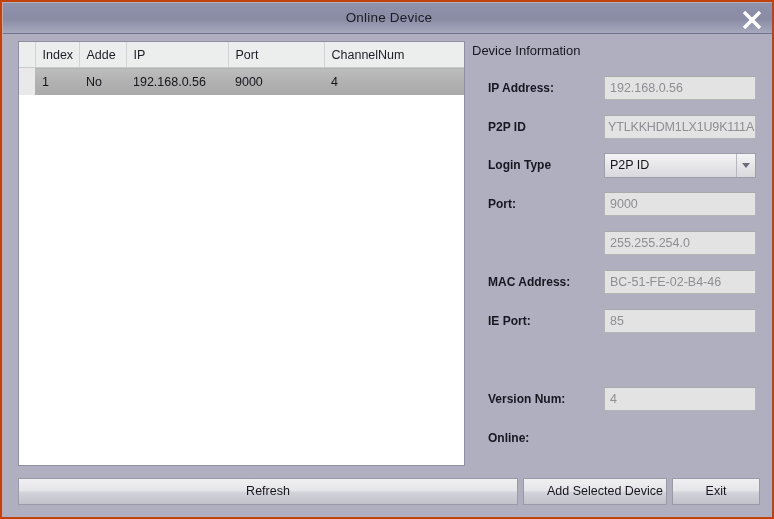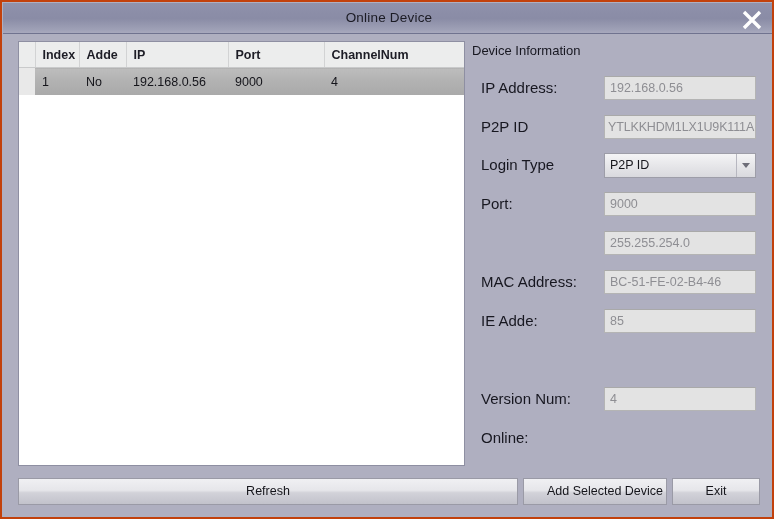--- a/index.html
+++ b/index.html
@@ -74,21 +74,21 @@
     width: 100%;
     table-layout: fixed;
     font-size: 12.5px;
     color: #202028;
   }
   table.devtable thead th {
     height: 25px;
     background: #eceded;
     border-right: 1px solid #d2d3d4;
     border-bottom: 1px solid #c9cacb;
-    font-weight: bold;
+    font-weight: normal;
     text-align: left;
     padding: 0 0 0 7px;
     color: #1d1d26;
     font-size: 12.5px;
   }
   table.devtable thead th.gutter {
     padding: 0;
     background: #eceded;
   }
   table.devtable tbody td {
@@ -122,26 +122,27 @@
     color: #171720;
   }
   .field-row {
     position: absolute;
     left: 0;
     width: 290px;
     height: 24px;
   }
   .field-label {
     position: absolute;
-    left: 9px;
+    left: 16px;
     top: 0;
     line-height: 24px;
-    font-size: 15px;
+    font-size: 12px;
     color: #171720;
     white-space: nowrap;
+    font-weight: bold;
   }
   .field-input {
     position: absolute;
     left: 132px;
     top: 0;
     width: 152px;
     height: 24px;
     box-sizing: border-box;
     background: #e3e3e3;
     border: 1px solid #b4b4b4;
@@ -294,21 +295,21 @@
     <div class="field-row" style="top:190px;">
       <div class="field-input">255.255.254.0</div>
     </div>
 
     <div class="field-row" style="top:229px;">
       <div class="field-label">MAC Address:</div>
       <div class="field-input">BC-51-FE-02-B4-46</div>
     </div>
 
     <div class="field-row" style="top:268px;">
-      <div class="field-label">IE Adde:</div>
+      <div class="field-label">IE Port:</div>
       <div class="field-input">85</div>
     </div>
 
 
     <div class="field-row" style="top:346px;">
       <div class="field-label">Version Num:</div>
       <div class="field-input">4</div>
     </div>
 
     <div class="field-row" style="top:385px;">

